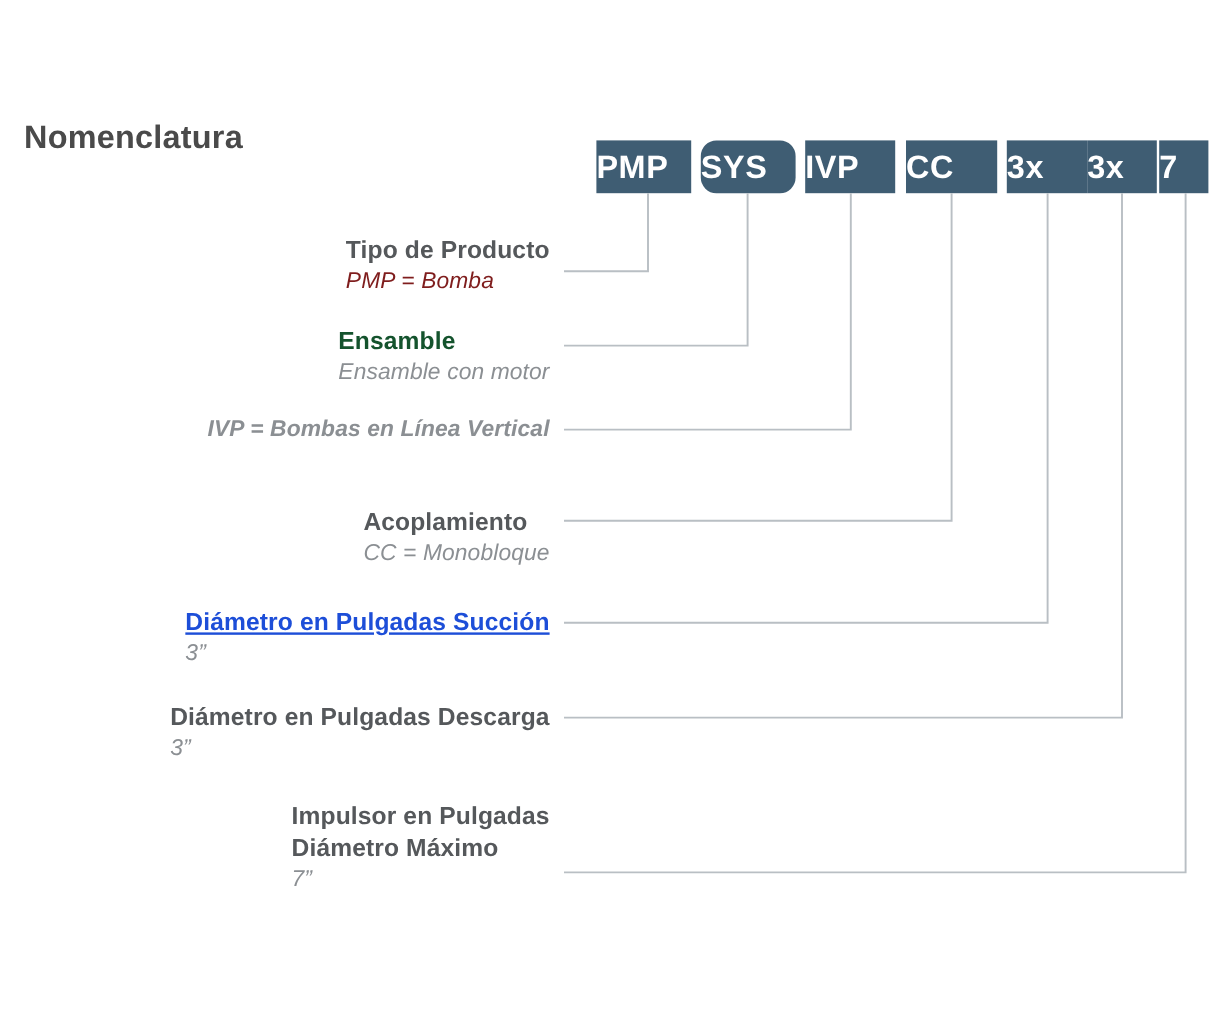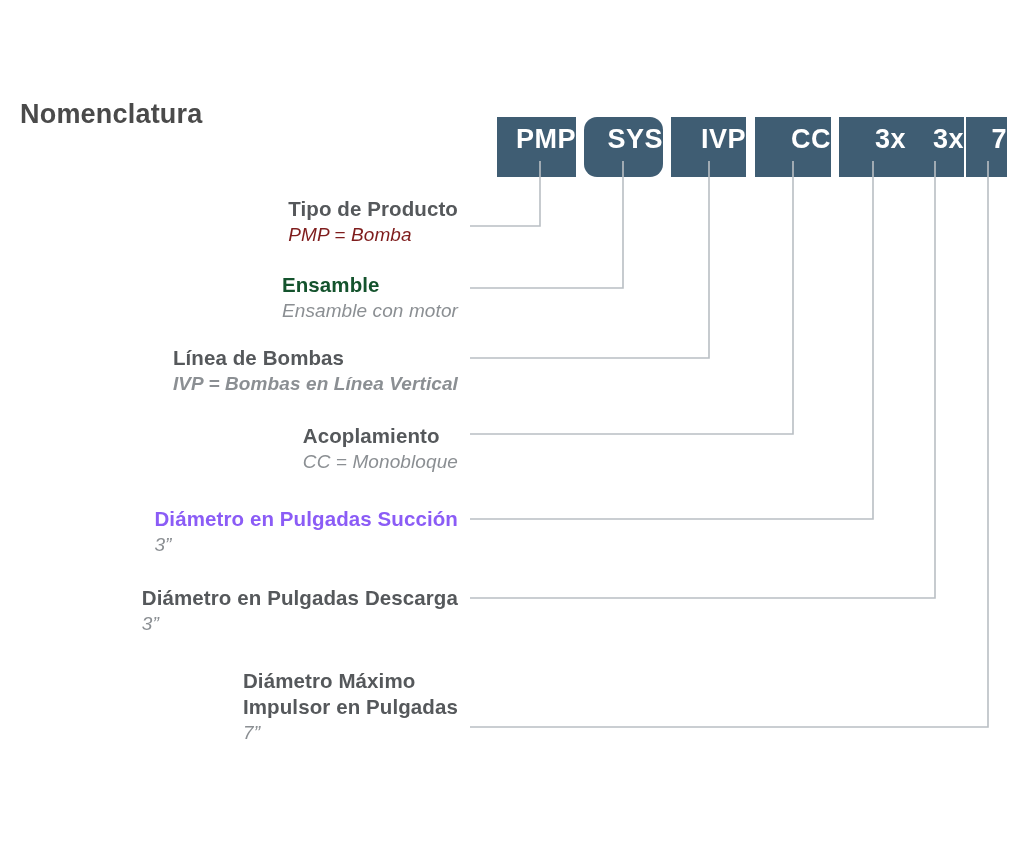--- a/index.html
+++ b/index.html
@@ -38,27 +38,27 @@
   
   .code-row {
     position: absolute;
     left: 0;
     top: 117px;
     height: 44px;
   }
   .code-box {
     position: absolute;
     top: 0;
-    height: 60px;
+    height: 44px;
     background: #3f5d73;
     color: #ffffff;
     font-size: 27px;
     font-weight: 700;
     line-height: 44px;
-    text-align: right;
+    text-align: left;
     letter-spacing: 0.5px;
     box-sizing: border-box;
   }
 
   
   .connectors {
     position: absolute;
     left: 0; top: 0;
     width: 1024px;
     height: 853px;
@@ -123,35 +123,34 @@
   <div id="labels-container">
       <div class="label-group" style="top: 196px;">
         <div class="label-main" style="color: rgb(85, 88, 91);">Tipo de Producto</div>
         <div class="label-sub" style="color: #7f1d1d;">PMP = Bomba</div>
       </div>
       <div class="label-group" style="top: 272px;">
         <div class="label-main" style="color: #14532d;">Ensamble</div>
         <div class="label-sub" style="color: rgb(139, 143, 147);">Ensamble con motor</div>
       </div>
       <div class="label-group" style="top: 345px;">
-        <div class="label-main" style="color: rgb(85, 88, 91);">Línea de Bombas</div>
         <div class="label-sub" style="color: rgb(139, 143, 147); font-weight: bold;">IVP = Bombas en Línea Vertical</div>
       </div>
       <div class="label-group" style="top: 423px;">
         <div class="label-main" style="color: rgb(85, 88, 91);">Acoplamiento</div>
         <div class="label-sub" style="color: rgb(139, 143, 147);">CC = Monobloque</div>
       </div>
       <div class="label-group" style="top: 506px;">
-        <div class="label-main" style="color: #8b5cf6;">Diámetro en Pulgadas Succión</div>
+        <div class="label-main" style="color: #1d4ed8; text-decoration: underline;">Diámetro en Pulgadas Succión</div>
         <div class="label-sub" style="color: rgb(139, 143, 147);">3”</div>
       </div>
       <div class="label-group" style="top: 585px;">
         <div class="label-main" style="color: rgb(85, 88, 91);">Diámetro en Pulgadas Descarga</div>
         <div class="label-sub" style="color: rgb(139, 143, 147);">3”</div>
       </div>
       <div class="label-group" style="top: 668px;">
+        <div class="label-main" style="color: rgb(85, 88, 91);">Impulsor en Pulgadas</div>
         <div class="label-main" style="color: rgb(85, 88, 91);">Diámetro Máximo</div>
-        <div class="label-main" style="color: rgb(85, 88, 91);">Impulsor en Pulgadas</div>
         <div class="label-sub" style="color: rgb(139, 143, 147);">7”</div>
       </div>
     </div>
 
 </div>
 
 </body></html>

